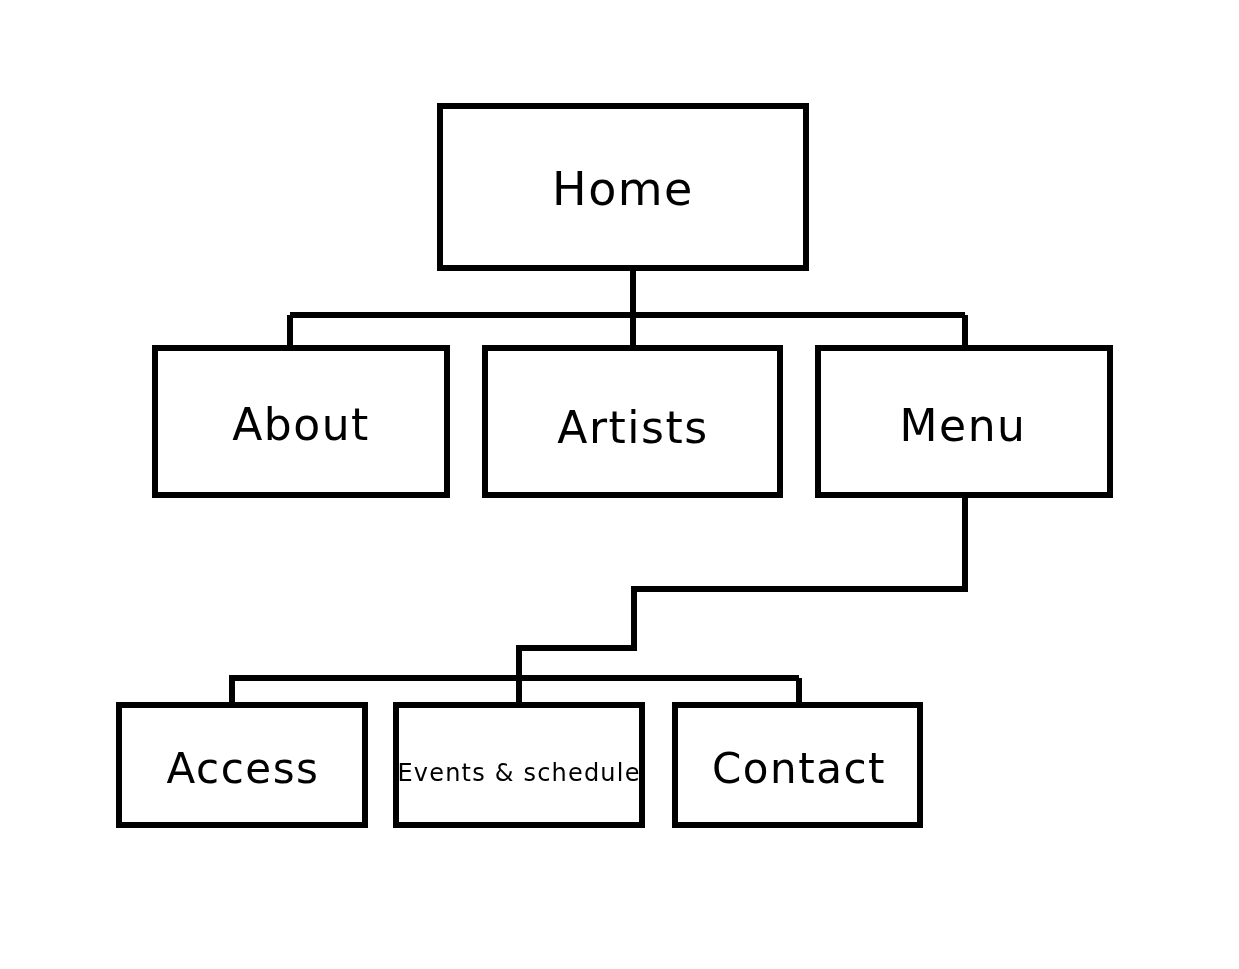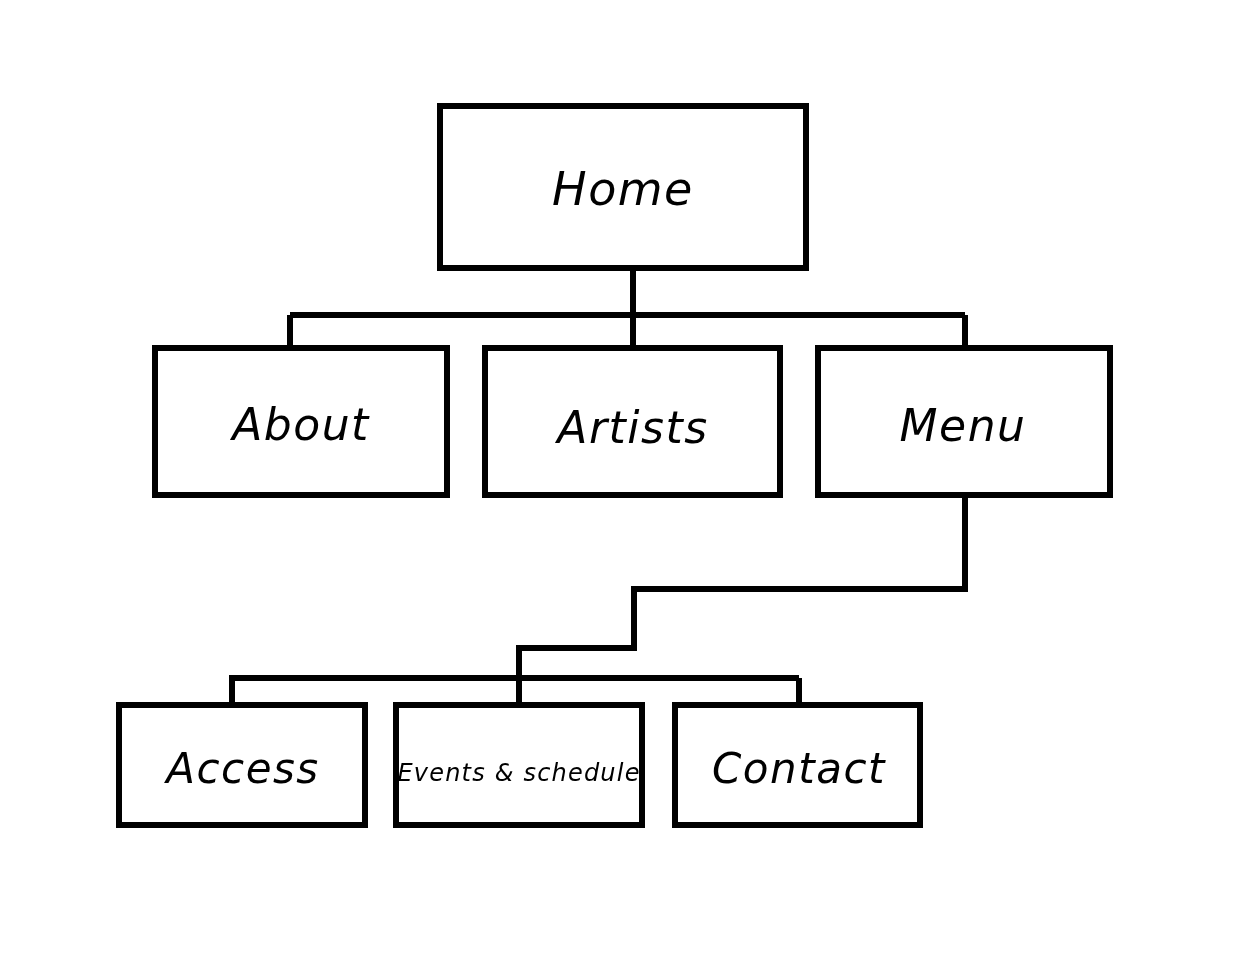--- a/index.html
+++ b/index.html
@@ -10,21 +10,20 @@
   }
   body {
     font-family: "DejaVu Sans", sans-serif;
   }
   #canvas {
     position: relative;
     width: 1152px;
     height: 969px;
     background: #ffffff;
     overflow: hidden;
-    font-style: italic;
   }
   #diagram-svg {
     position: absolute;
     left: 0;
     top: 0;
     width: 1239px;
     height: 969px;
   }
   .node-box {
     fill: #ffffff;

